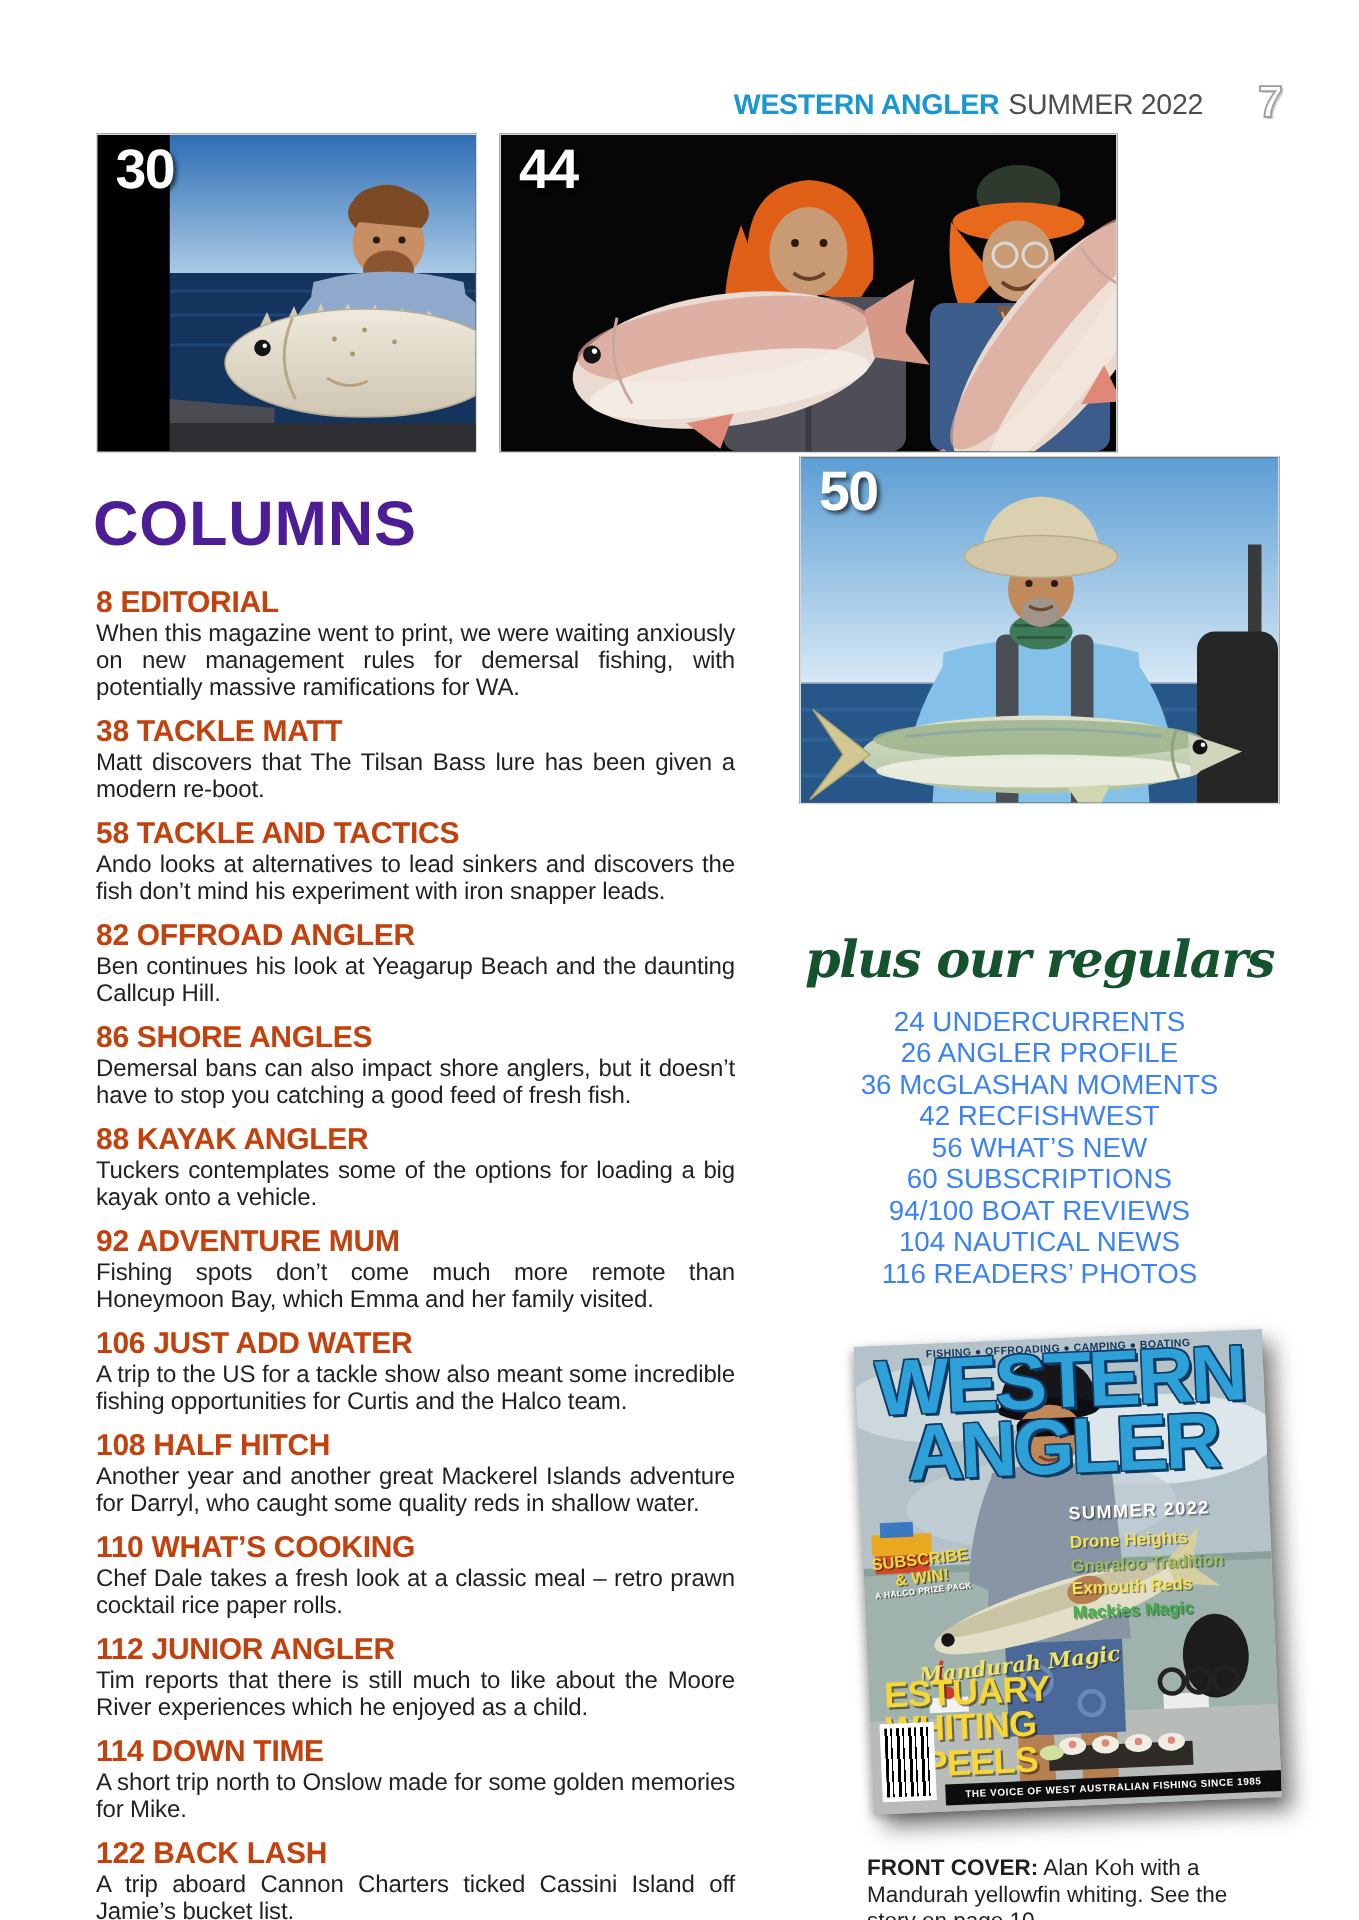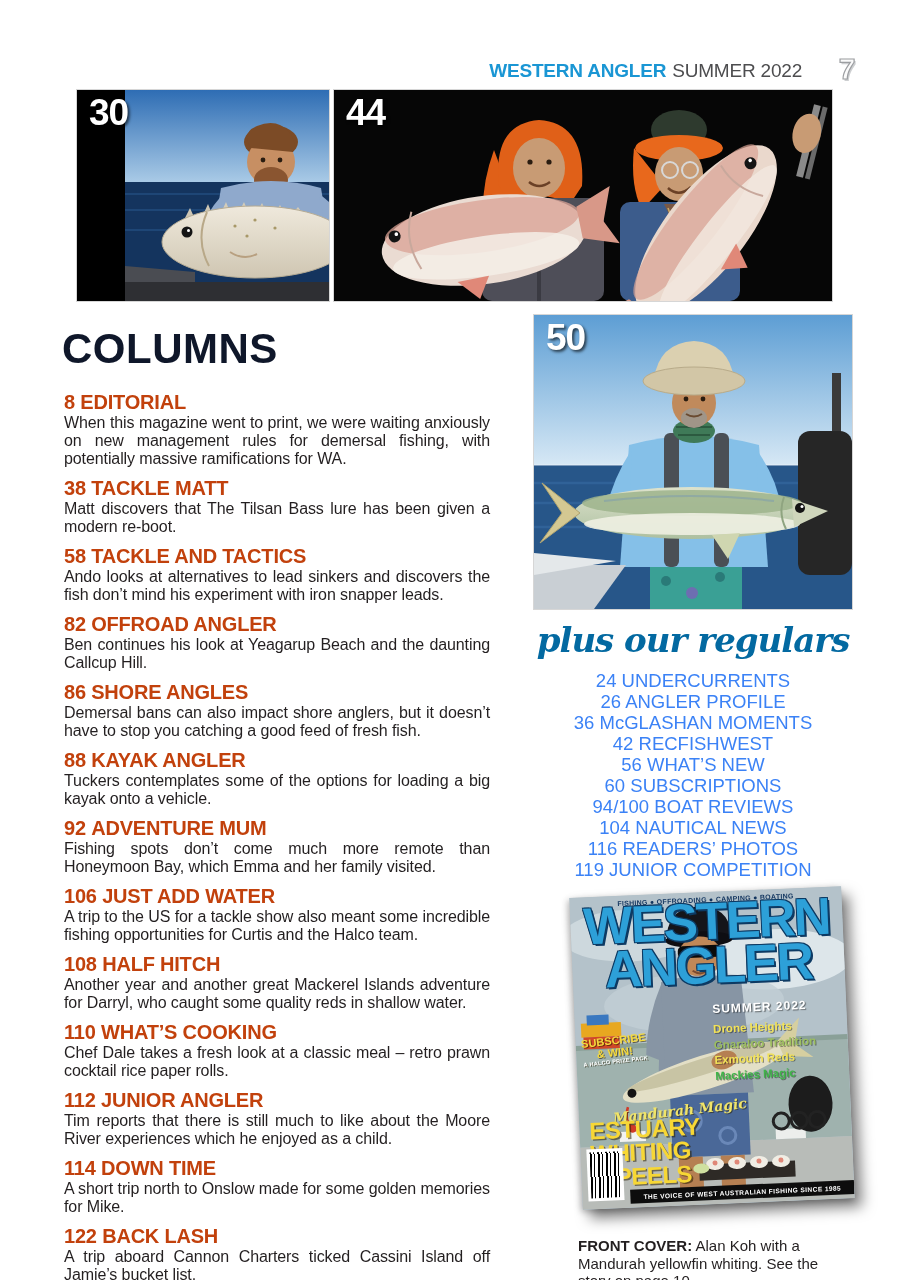--- a/index.html
+++ b/index.html
@@ -12,35 +12,35 @@
   .header .issue{color:#4d4d4f;font-weight:400;margin-left:6px;}
   .folio{position:absolute;top:26px;left:830px;width:34px;text-align:center;
          font-size:30px;font-weight:800;color:#fbfbfb;
          -webkit-text-stroke:1.2px #9c9ea1;text-shadow:1.5px 1.5px 0 #cdcfd1;}
 
   
   .photo{position:absolute;overflow:hidden;border:1px solid #d6d6d6;box-sizing:border-box;background:#000;}
   .photo svg{display:block;}
   .ph-num{position:absolute;top:2px;left:12px;font-size:37px;font-weight:800;color:#ffffff;
           text-shadow:2px 2px 3px rgba(0,0,0,.65);letter-spacing:-1px;}
-  #photo30{left:76px;top:63px;width:254px;height:213px;padding-left:48px;}
-  #photo44{left:333px;top:63px;width:500px;height:213px;}
-  #photo50{left:533px;top:288px;width:320px;height:296px;}
+  #photo30{left:64px;top:63px;width:254px;height:213px;padding-left:48px;}
+  #photo44{left:333px;top:63px;width:412px;height:213px;}
+  #photo50{left:533px;top:278px;width:320px;height:232px;}
 
   
   .left-col{position:absolute;left:64px;top:299px;width:426px;}
-  .columns-title{margin:0 0 18px -2px;font-size:42px;font-weight:800;color:#0f172a;letter-spacing:0.5px;}
+  .columns-title{margin:0 0 18px -2px;font-size:42px;font-weight:800;color:#4c1d95;letter-spacing:0.5px;}
   .col-item{margin:0 0 9px 0;}
   .col-item h3{margin:0;font-size:20px;line-height:23px;font-weight:800;color:#c2410c;letter-spacing:-0.2px;}
   .col-item p{margin:0;font-size:16px;line-height:18px;letter-spacing:-0.1px;text-align:justify;}
 
   
   .regulars{position:absolute;left:533px;top:594px;width:320px;text-align:center;}
   .regulars-script{font-family:"DejaVu Serif","Liberation Serif",serif;font-style:italic;font-weight:700;
-                   font-size:34px;color:#0369a1;margin:0 0 10px 0;letter-spacing:-1px;}
+                   font-size:34px;color:#14532d;margin:0 0 10px 0;letter-spacing:-1px;}
   .regulars-list{list-style:none;margin:0;padding:0;font-size:18.5px;line-height:21px;color:#3b82f6;}
 
   
   .cover{position:absolute;left:576px;top:866px;width:272px;height:312px;
          transform:rotate(-2.5deg);transform-origin:50% 50%;
          box-shadow:7px 9px 14px rgba(0,0,0,.5), -2px 2px 6px rgba(0,0,0,.25);
          background:#b4c2ca;overflow:hidden;}
   .cover svg{position:absolute;left:0;top:0;}
   .cov-topline{position:absolute;top:4px;left:0;width:100%;text-align:center;
                font-size:7px;font-weight:800;color:#12355f;letter-spacing:.3px;}
@@ -321,21 +321,20 @@
         <li>56 WHAT’S NEW</li>
 
         <li>60 SUBSCRIPTIONS</li>
 
         <li>94/100 BOAT REVIEWS</li>
 
         <li>104 NAUTICAL NEWS</li>
 
         <li>116 READERS’ PHOTOS</li>
 
-        <li>119 JUNIOR COMPETITION</li>
       </ul>
   </div>
 
   <div class="cover">
     <svg width="272" height="312" viewBox="0 0 272 312">
       <rect x="0" y="0" width="272" height="312" fill="#b4c2ca"></rect>
       <ellipse cx="60" cy="40" rx="70" ry="26" fill="#cdd8dd"></ellipse>
       <ellipse cx="200" cy="70" rx="80" ry="30" fill="#dde6ea"></ellipse>
       <ellipse cx="120" cy="110" rx="90" ry="30" fill="#c2ced4" opacity=".8"></ellipse>
       <rect x="0" y="150" width="272" height="100" fill="#9fb2ae"></rect>

